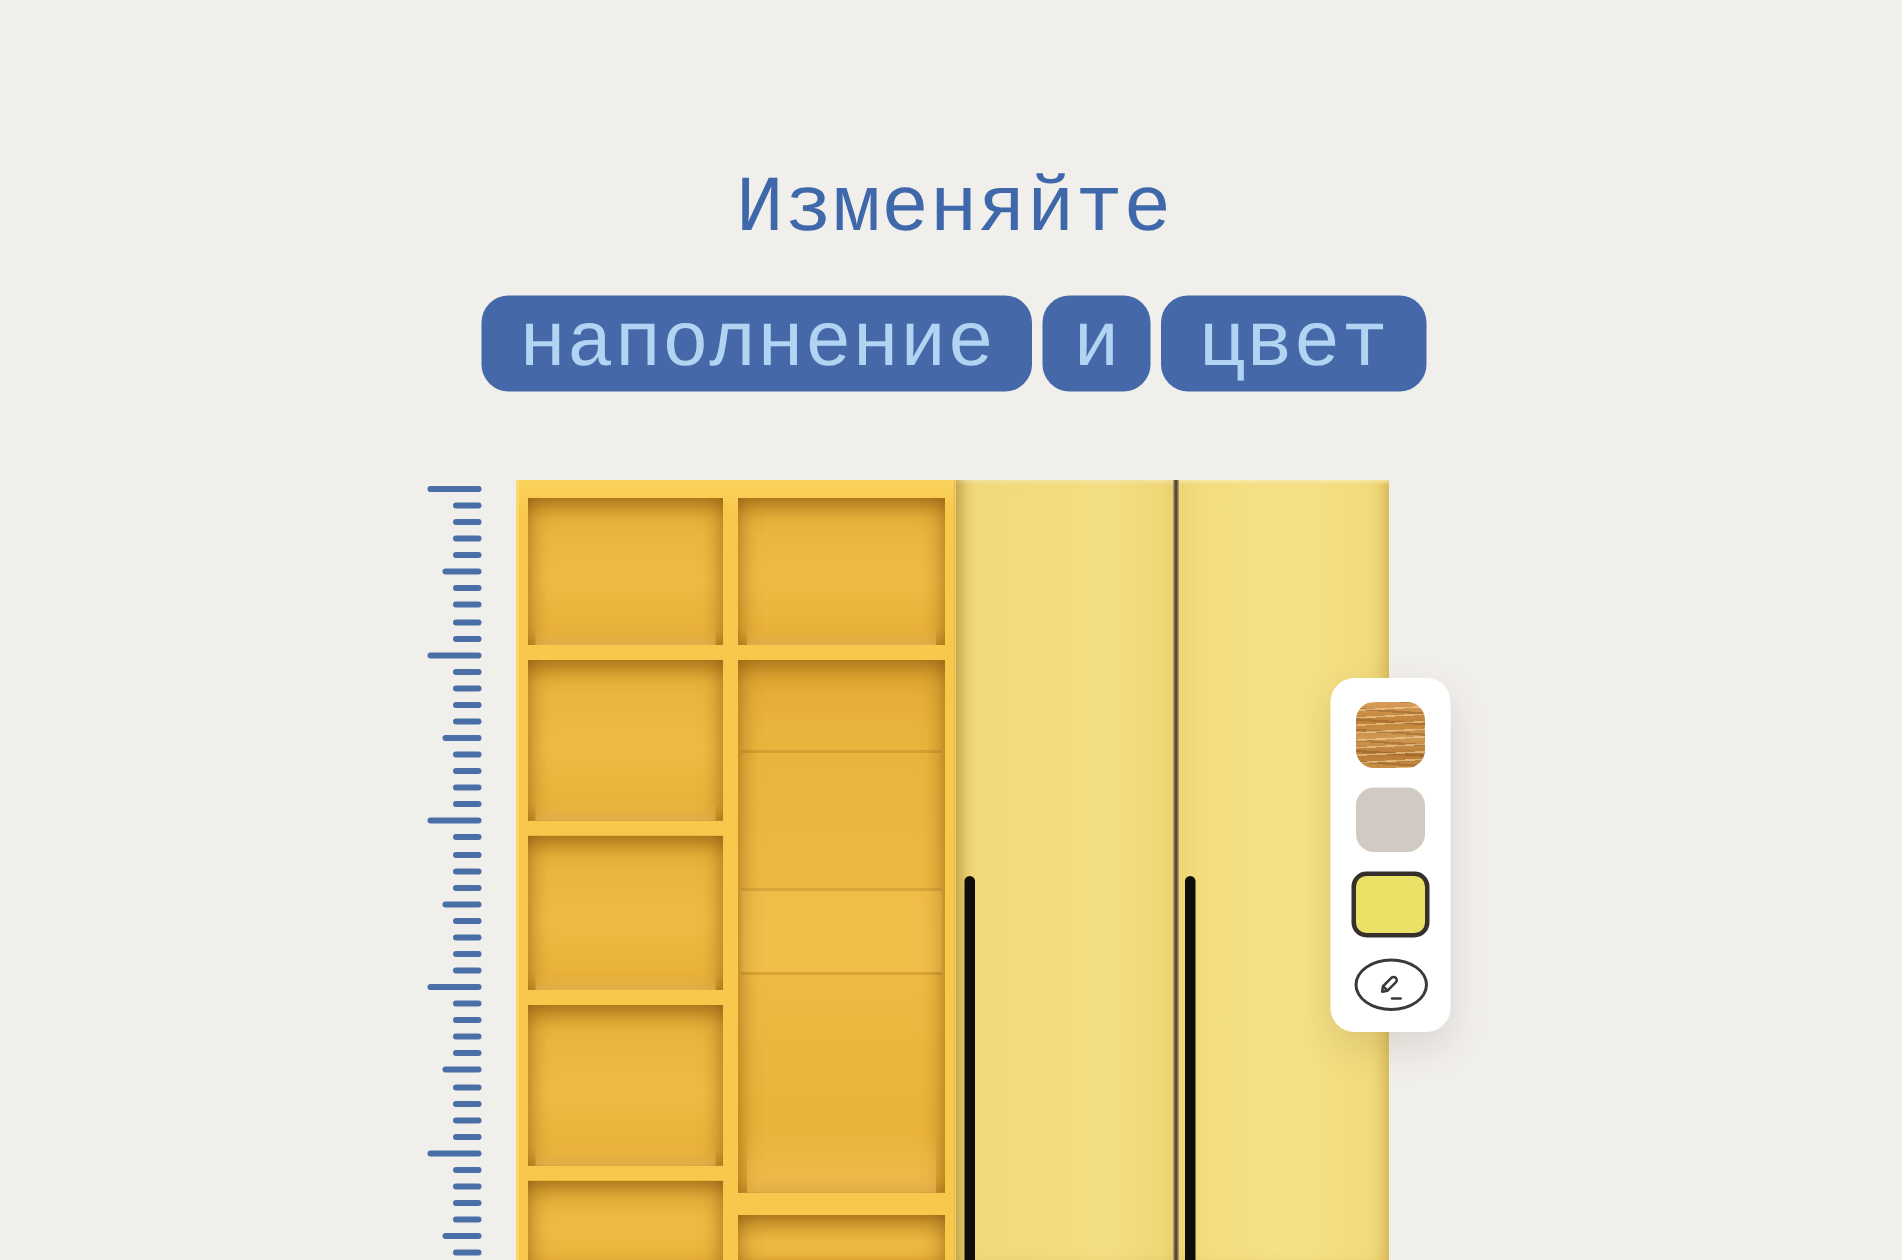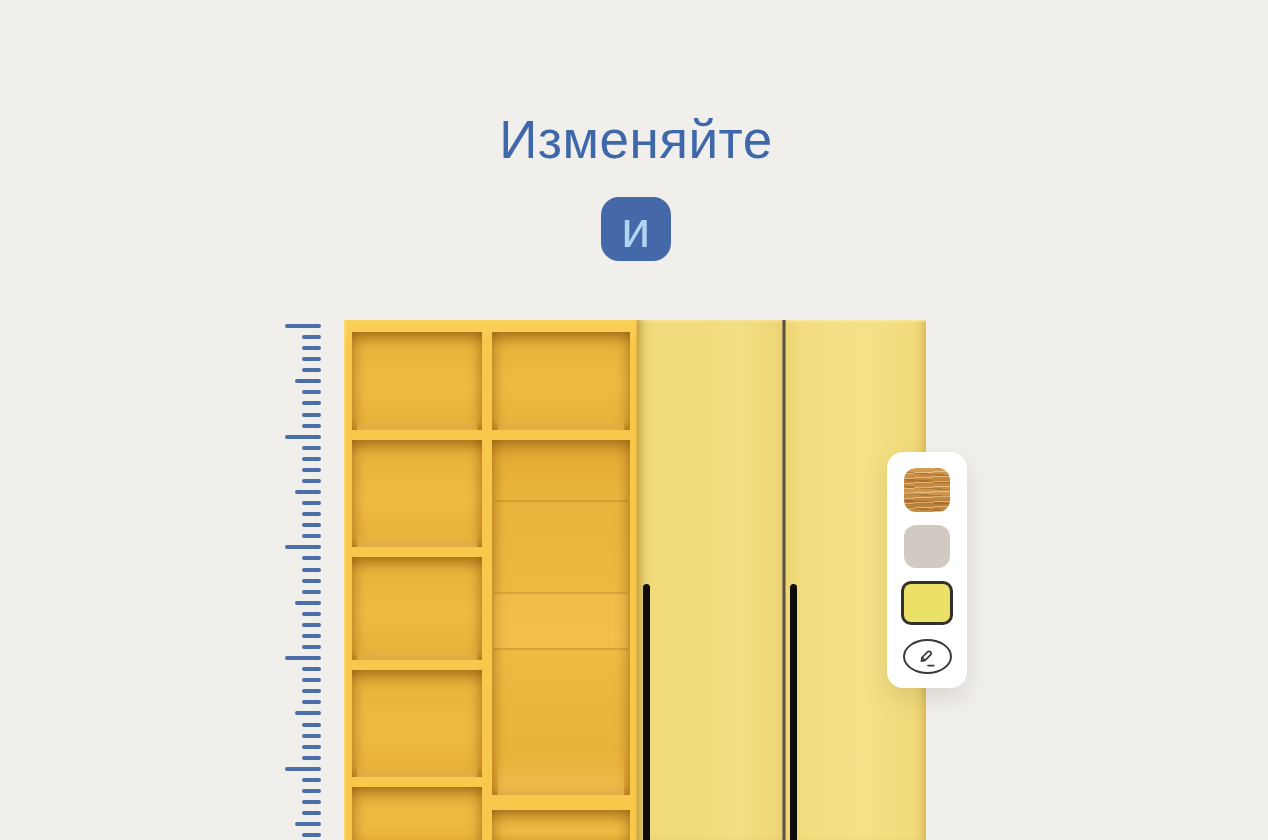--- a/index.html
+++ b/index.html
@@ -1,21 +1,21 @@
 <!DOCTYPE html>
 <html style="--background: #f1efec; --headline-text: #3f68ab; --badge-bg: #4569a8; --badge-text: #b0d4f1; --ruler-tick: #4a6ea6; --shelf-frame: #f8c84c; --shelf-interior: #eeb63c; --door-yellow: #f3dc7d; --handle-black: #0e0d0b; --panel-bg: #ffffff; --swatch-wood: #c58c43; --swatch-gray: #d1cac3; --swatch-yellow: #ece167; --swatch-selected-border: #35302c; --edit-icon-stroke: #3a3a3a;"><head>
 <meta charset="utf-8">
 <style>
   html,body{margin:0;padding:0;}
   .canvas{
     position:relative;
     width:1268px;height:840px;
     background:var(--background,#f1efec);
     overflow:hidden;
-    font-family:Liberation Sans, sans-serif;
+    font-family:Liberation Mono, monospace;
   }
 
   
   .headline{position:absolute;left:356px;top:106px;width:560px;}
   .hl-row{display:flex;justify-content:center;align-items:center;height:66px;}
   .hl-row.second{margin-top:24px;gap:7px;}
   .hl-row.first{gap:16px;}
   .hl-plain{
     font-size:53px;font-weight:300;letter-spacing:.5px;
     color:var(--headline-text,#3f68ab);white-space:nowrap;
@@ -112,21 +112,23 @@
 </head>
 <body>
 
 <div class="canvas">
 
   <div class="headline">
     <div class="hl-row first">
       <span class="hl-plain">Изменяйте</span>
     </div>
     <div class="hl-row second">
+      <span class="badge">наполнение</span>
       <span class="badge small">и</span>
+      <span class="badge">цвет</span>
     </div>
   </div>
 
   <div class="ruler">
       <div class="tick major" style="top: 0px;"></div>
       <div class="tick short" style="top: 11.07px;"></div>
       <div class="tick short" style="top: 22.14px;"></div>
       <div class="tick short" style="top: 33.21px;"></div>
       <div class="tick short" style="top: 44.28px;"></div>
       <div class="tick medium" style="top: 55.35px;"></div>

